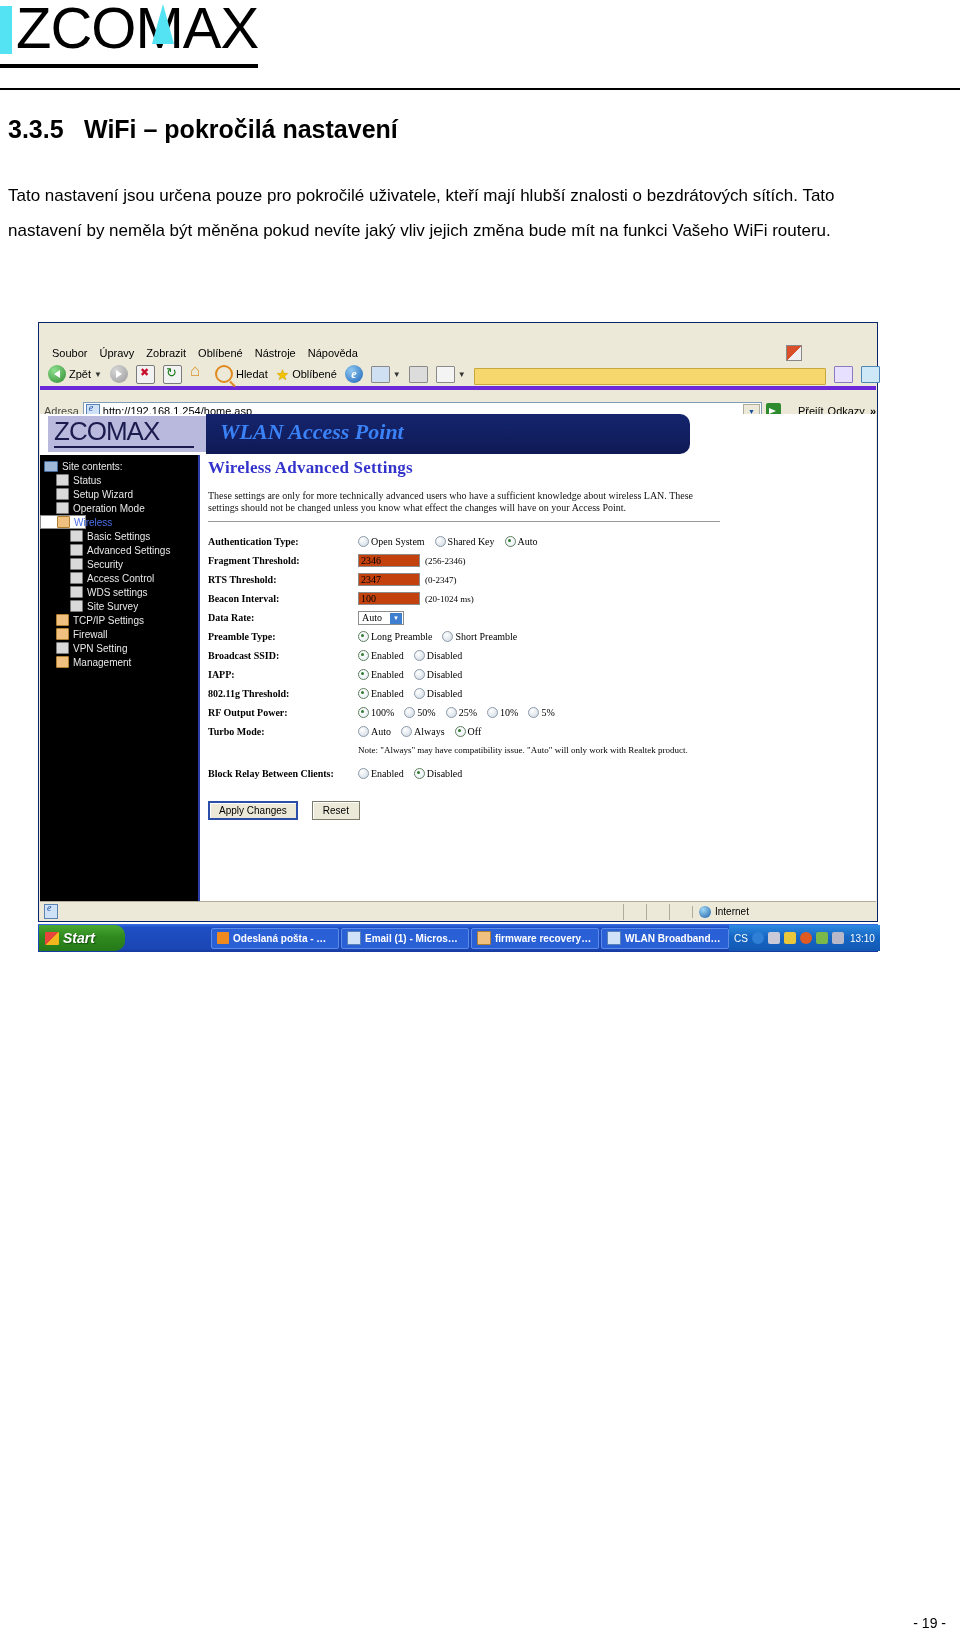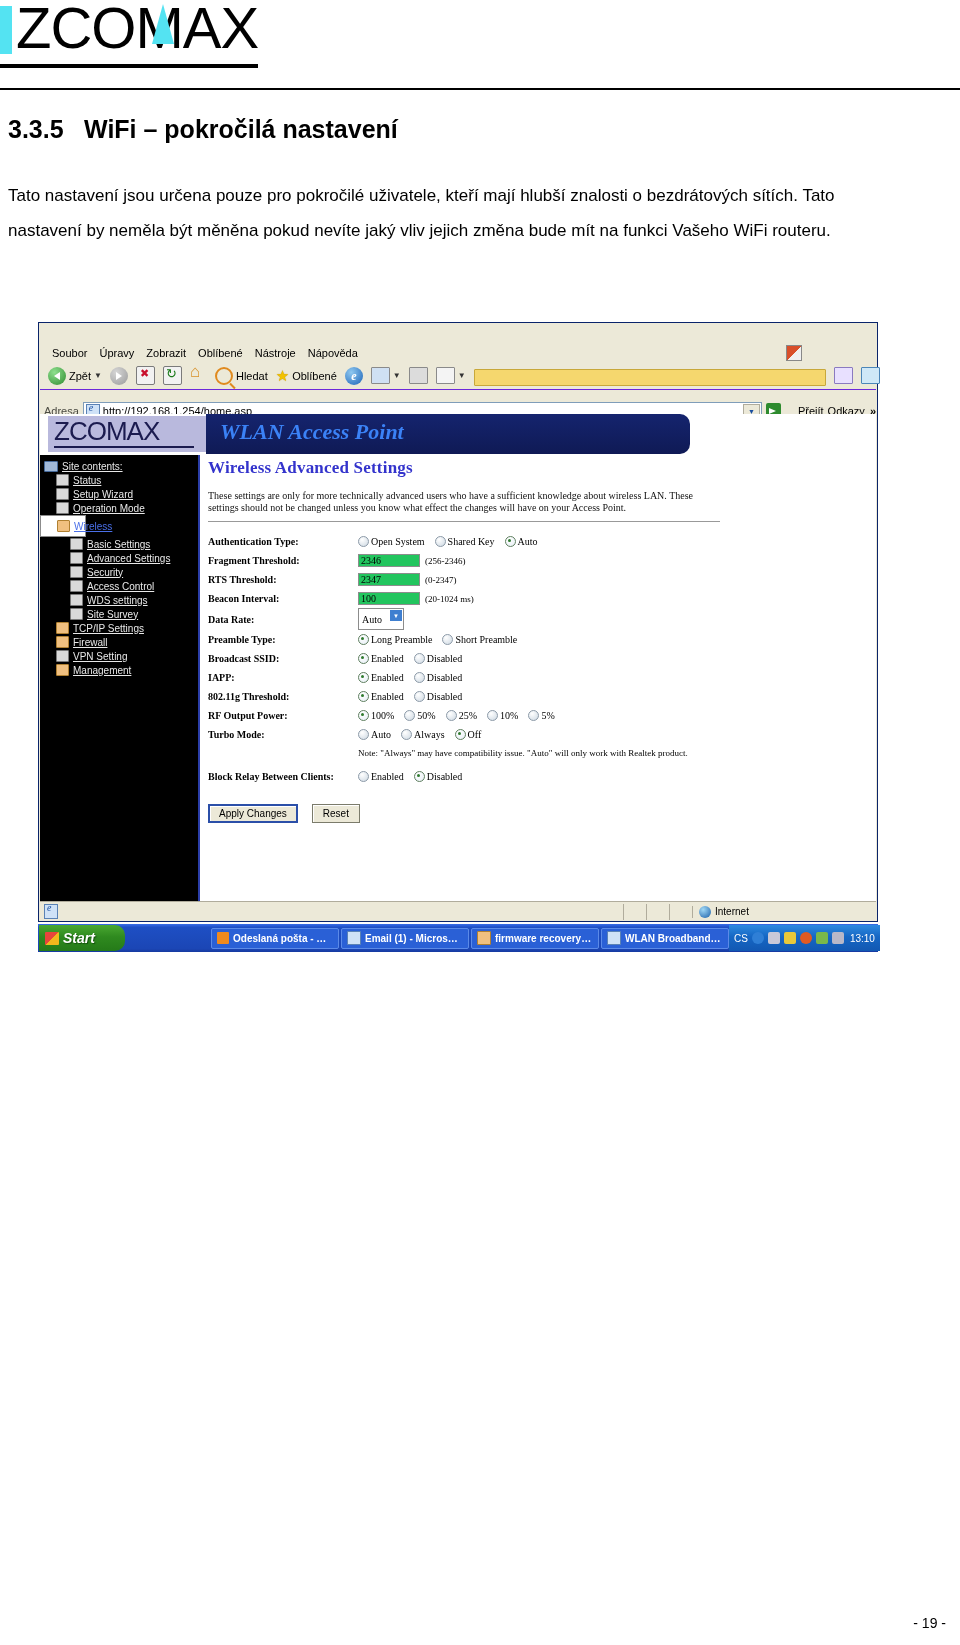--- a/index.html
+++ b/index.html
@@ -56,21 +56,21 @@
   
   .menubar{position:absolute;left:1px;top:20px;width:768px;height:19px;background:#ece9d8;
      display:flex;align-items:center;font-size:11px;color:#000;padding-left:6px;
      box-sizing:border-box;}
   .menubar .mi{padding:1px 6px;white-space:nowrap;}
   .menubar .flag{position:absolute;right:6px;top:2px;width:14px;height:14px;
      background:linear-gradient(135deg,#d94f2a 50%,#f0f0f0 50%);border:1px solid #888;}
 
   
   .toolbar{position:absolute;left:1px;top:39px;width:836px;height:28px;background:#ece9d8;
-     border-bottom:1px solid #6d28d9;display:flex;align-items:center;font-size:11px;
+     border-bottom:4px solid #6d28d9;display:flex;align-items:center;font-size:11px;
      padding-left:4px;box-sizing:border-box;}
   .tb-item{display:flex;align-items:center;gap:3px;padding:0 4px;white-space:nowrap;}
   .circ{width:18px;height:18px;border-radius:50%;display:inline-block;position:relative;flex:none;}
   .circ.green{background:radial-gradient(circle at 35% 30%,#8ee08e,#2e8b2e);}
   .circ.grey{background:radial-gradient(circle at 35% 30%,#d6d6d6,#9a9a9a);}
   .circ.blue{background:radial-gradient(circle at 35% 30%,#8fc8f0,#1a63b8);}
   .circ::after{content:"";position:absolute;left:50%;top:50%;transform:translate(-50%,-50%);
      border-top:4px solid transparent;border-bottom:4px solid transparent;}
   .circ.green::after{border-right:6px solid #fff;}
   .circ.grey::after{border-left:6px solid #fff;}
@@ -132,21 +132,21 @@
   .banner .lline{position:absolute;left:14px;top:32px;width:140px;height:2px;background:#1b1b4f;}
   .banner .rbox{position:absolute;left:166px;top:0;width:484px;height:40px;
      background:linear-gradient(180deg,#15246e 0%,#0f1a55 100%);
      border-radius:0 10px 10px 0;}
   .banner .title{position:absolute;left:180px;top:5px;font-family:"Liberation Serif",serif;
      font-style:italic;font-weight:bold;font-size:22px;color:#3b82f6;}
 
   
   .sidebar{position:absolute;left:0;top:41px;width:160px;height:446px;background:#000;
      border-right:2px solid #2b3ea8;color:#fff;font-size:10px;padding-top:4px;box-sizing:border-box;}
-  .tnode{display:flex;align-items:center;height:14px;white-space:nowrap;color:#e8e8e8;text-decoration:underline;}
+  .tnode{display:flex;align-items:center;height:14px;white-space:nowrap;color:#e8e8e8;}
   .tnode .ic{width:11px;height:10px;margin-right:4px;flex:none;border-radius:1px;}
   .ic.page{background:#d9d9d9;border:1px solid #7a7a7a;}
   .ic.folder{background:#f0c080;border:1px solid #b08030;}
   .ic.root{background:#9fb8d8;border:1px solid #456a9c;width:12px;height:9px;}
   .tnode.sel{color:#4a6fe8;}
   .tnode.l0{padding-left:4px;}
   .tnode.l1{padding-left:16px;}
   .tnode.l2{padding-left:30px;}
 
   
@@ -160,24 +160,24 @@
   .frow{display:flex;align-items:center;min-height:19px;font-size:10px;}
   .flabel{width:150px;font-weight:bold;flex:none;white-space:nowrap;}
   .fctl{display:flex;align-items:center;gap:0px;flex-wrap:wrap;}
   .radio{width:9px;height:9px;border-radius:50%;border:1px solid #8c9aa8;
      background:radial-gradient(circle at 35% 30%,#ffffff,#cdd8e2);display:inline-block;flex:none;
      margin-right:2px;position:relative;}
   .radio.on{background:radial-gradient(circle at 35% 30%,#ffffff,#e6eef5);border-color:#5f7f5f;}
   .radio.on::after{content:"";position:absolute;left:2px;top:2px;width:3px;height:3px;
      border-radius:50%;background:#2f7a2f;}
   .ropt{display:flex;align-items:center;margin-right:10px;white-space:nowrap;}
-  .tinput{width:62px;height:13px;border:1px solid #8c8c8c;background:#22c55e;font-size:10px;
+  .tinput{width:62px;height:13px;border:1px solid #8c8c8c;background:#c2410c;font-size:10px;
      font-family:"Liberation Serif",serif;padding:0 2px;box-sizing:border-box;color:#000;}
   .hint{margin-left:5px;font-size:9px;}
-  .sel{height:22px;border:1px solid #8c8c8c;background:#fff;display:flex;align-items:center;
+  .sel{height:14px;border:1px solid #8c8c8c;background:#fff;display:flex;align-items:center;
      font-size:10px;padding-left:3px;box-sizing:border-box;width:46px;position:relative;}
   .sel .arrow{position:absolute;right:1px;top:1px;width:12px;height:11px;background:#3f7fd0;
      display:flex;align-items:center;justify-content:center;color:#fff;font-size:6px;}
   .note{font-size:9px;line-height:11px;width:350px;margin-top:4px;}
   .btnrow{margin-top:18px;display:flex;gap:14px;}
   .btn{font-family:"Liberation Sans",sans-serif;font-size:10px;background:#ece9d8;
      border:1px solid #7b7b6b;padding:3px 10px;color:#000;box-shadow:inset 1px 1px 0 #fff;}
   .btn.primary{border:2px solid #2b4fa8;padding:2px 9px;}
 
   

